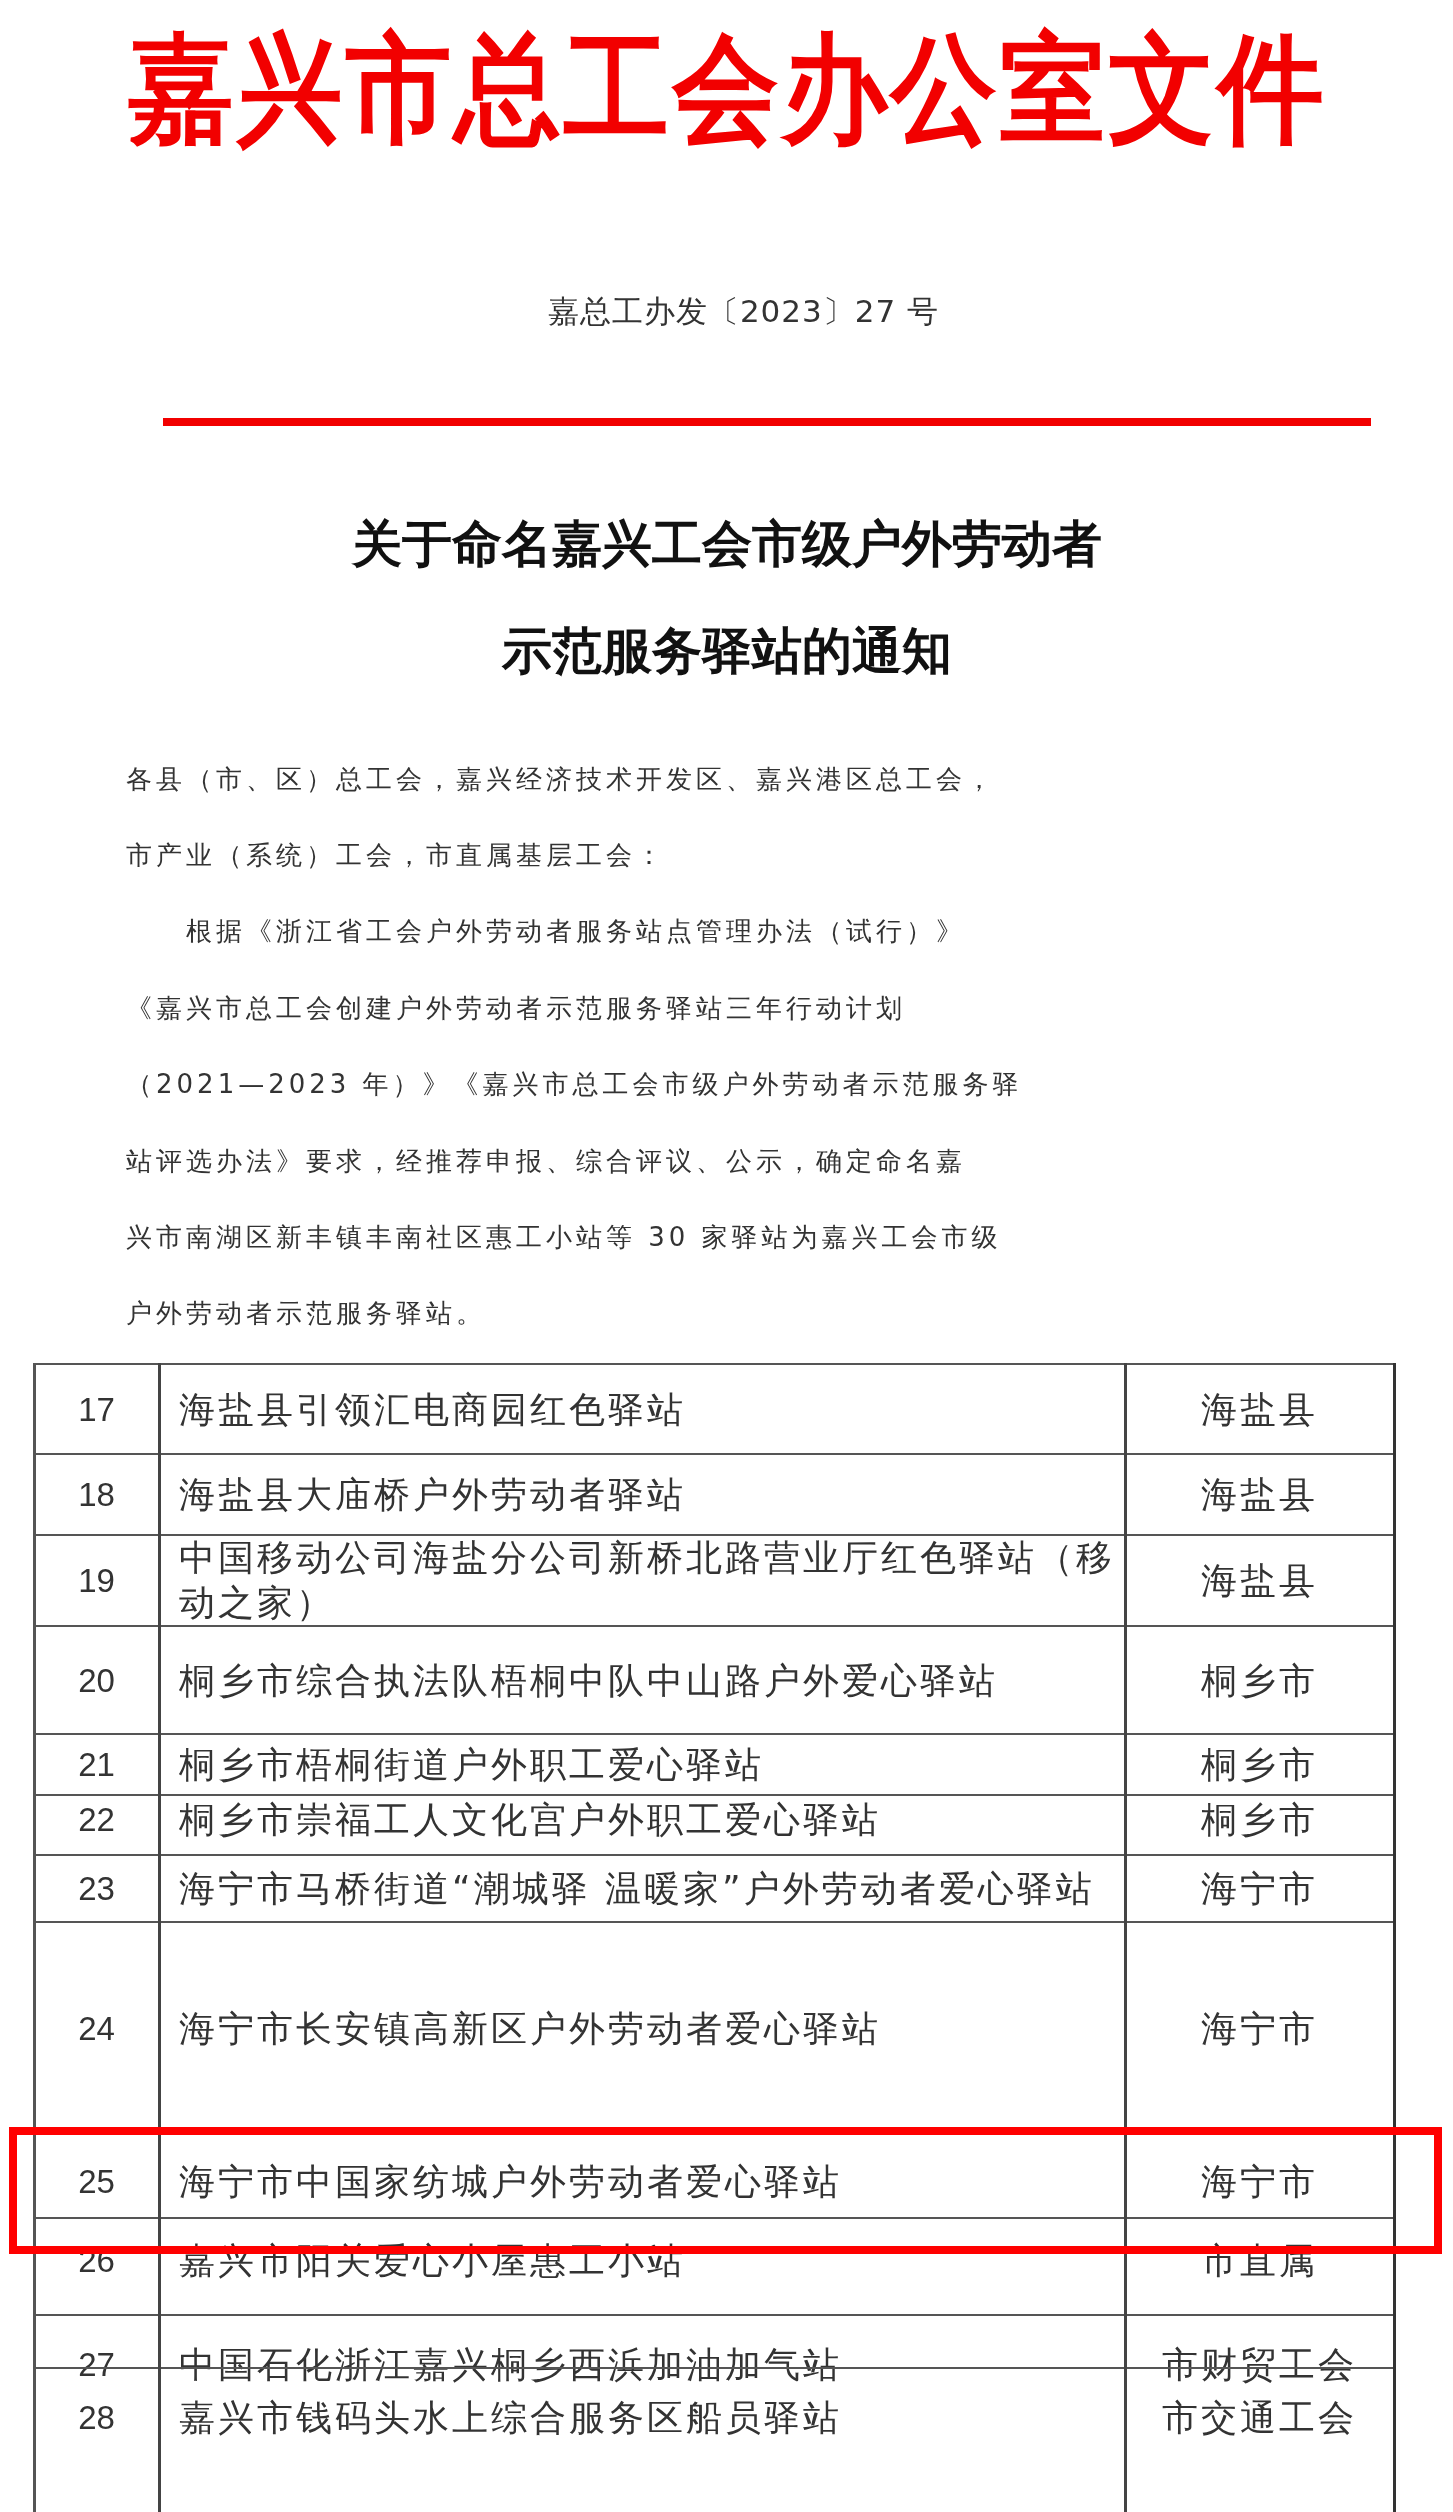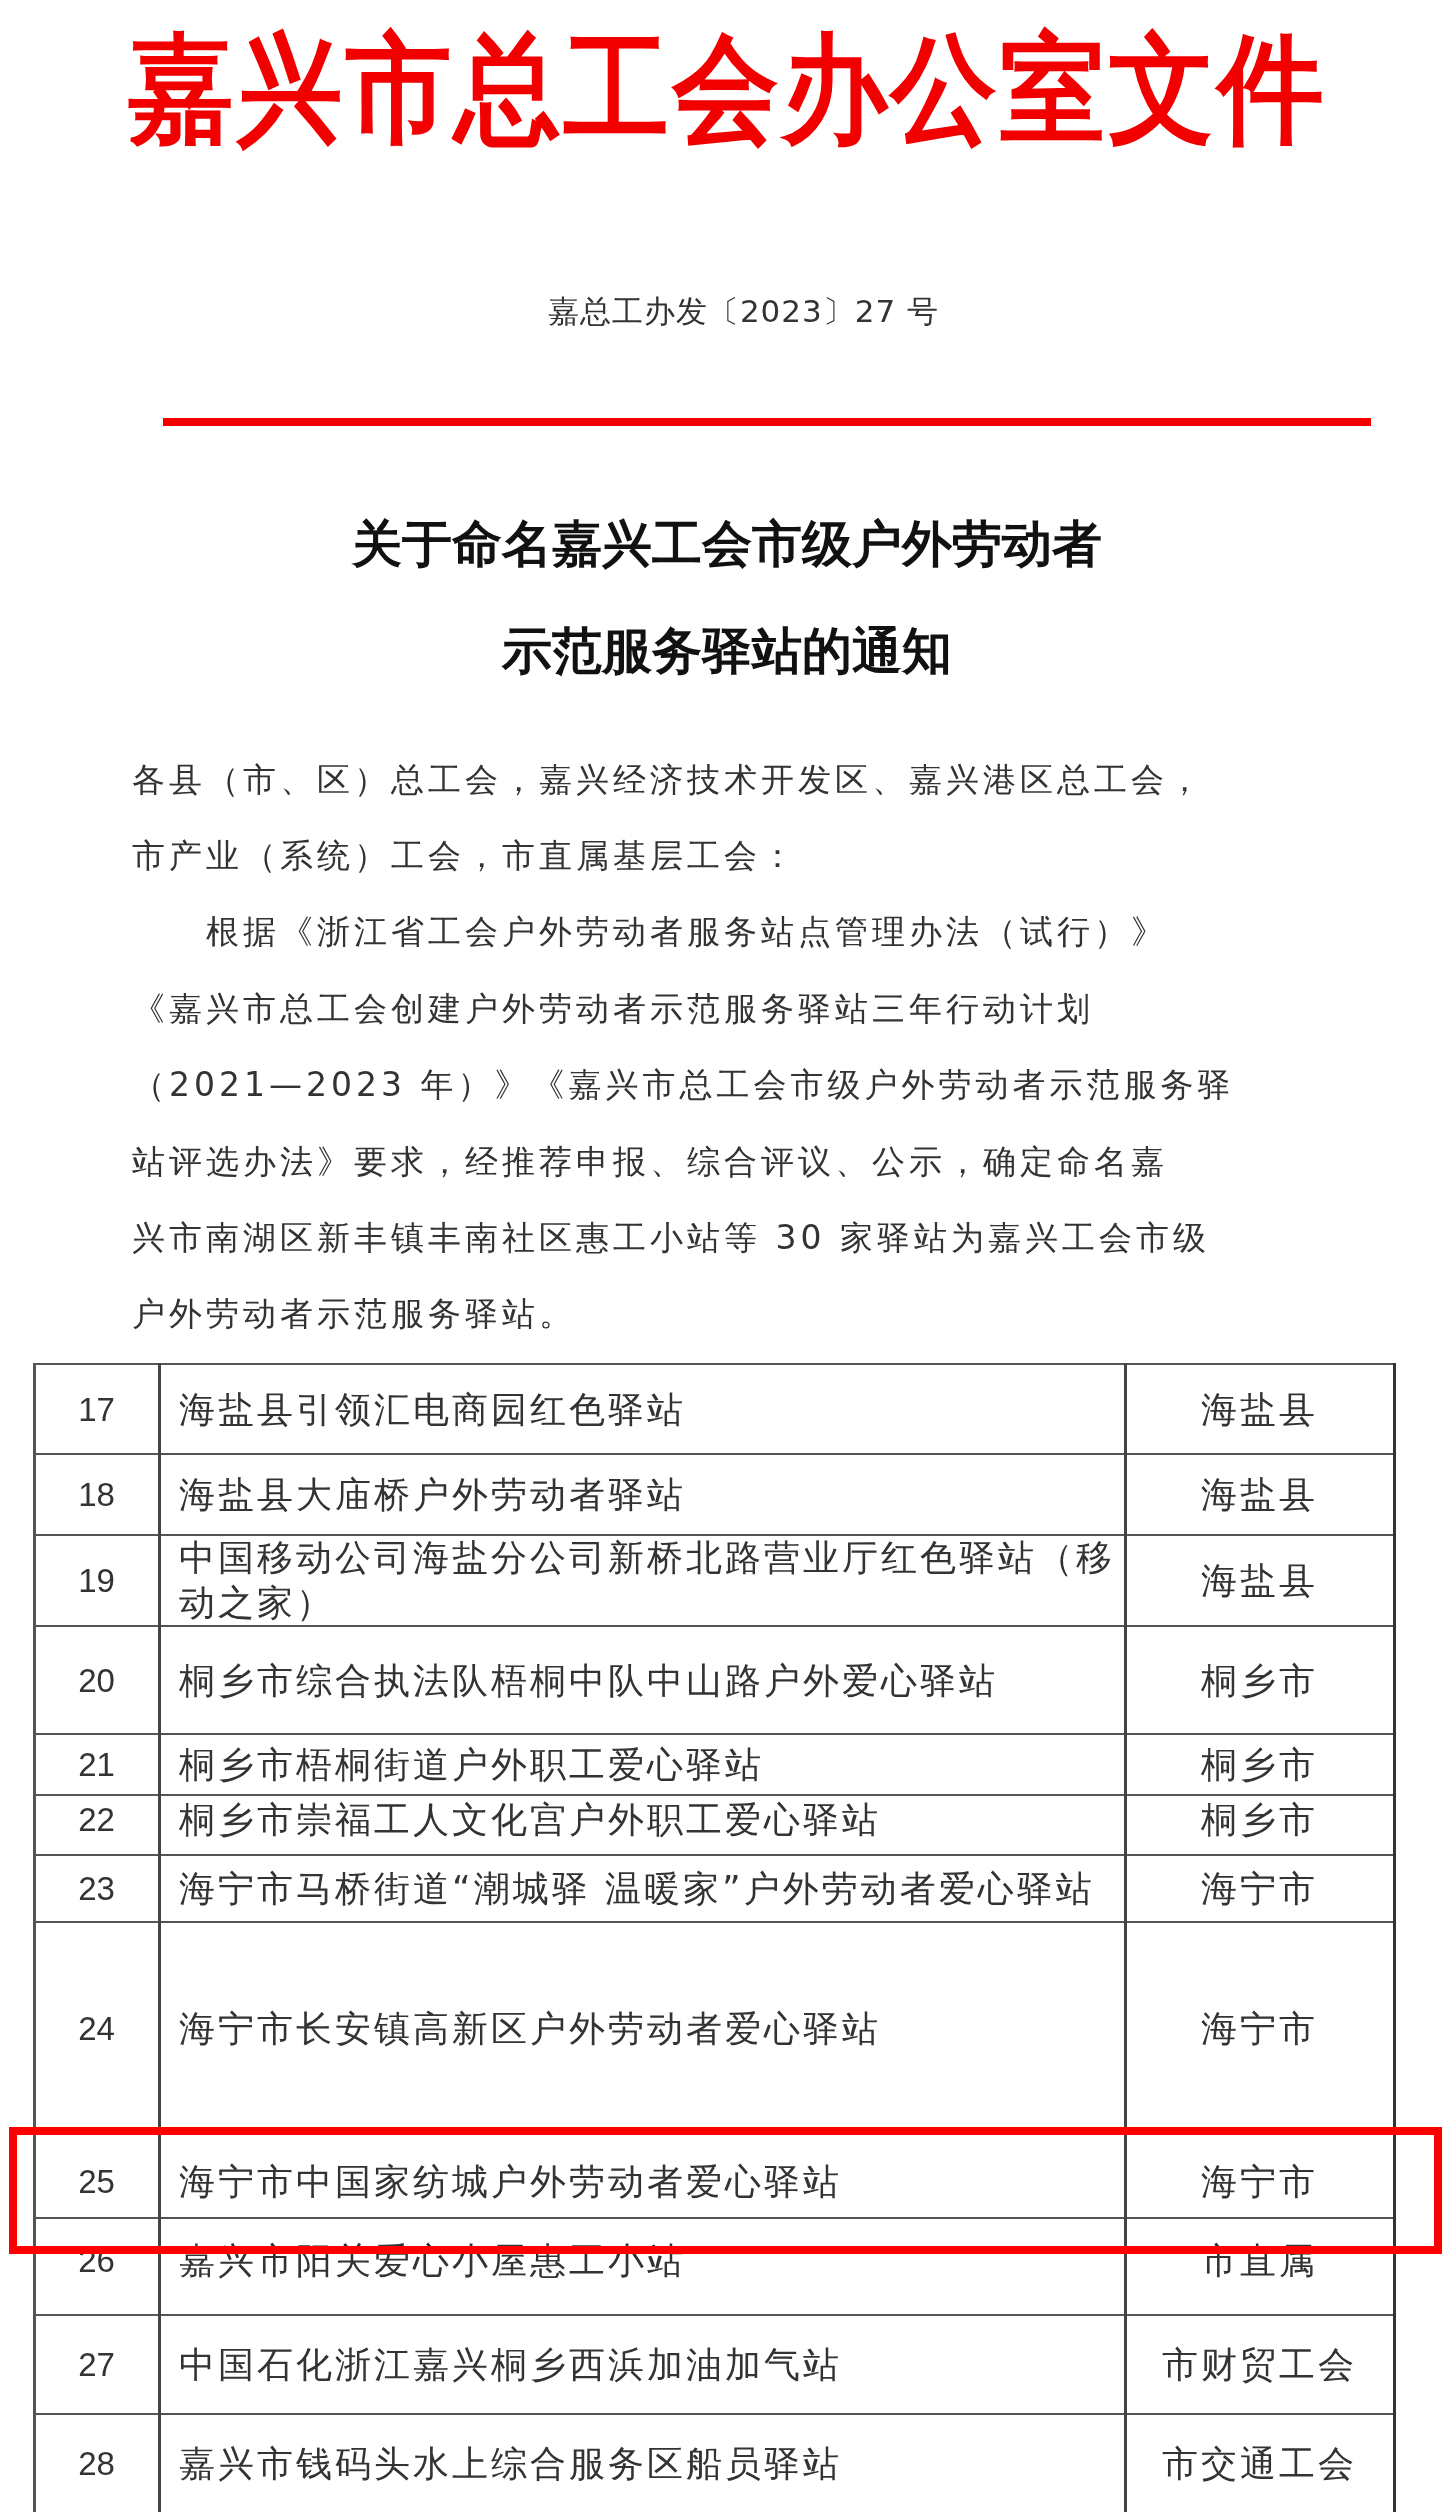--- a/index.html
+++ b/index.html
@@ -14,21 +14,21 @@
   .doc-number { left:0; width:1487px; top:291px; text-align:center;
                 font-size:31px; line-height:40px; color:#333; letter-spacing:1px; }
   .red-rule { left:163px; top:418px; width:1208px; height:8px; background:#f20000; }
 
   .notice-title { left:0; width:1454px; text-align:center; font-size:50px;
                   line-height:65px; font-weight:bold; color:#111;
                   font-family:"DejaVu Serif","Liberation Serif",serif; }
   .notice-title.l1 { top:515px;font-family:Liberation Mono, monospace; }
   .notice-title.l2 { top:618px; }
 
-  .body-line { left:132px; font-size:33px; line-height:45px; color:#333;
+  .body-line { left:126px; font-size:26px; line-height:45px; color:#333;
                white-space:nowrap; letter-spacing:4px; }
 
   .table { left:34px; top:1363px; width:1360px; }
   .trow { position:absolute; left:0; width:1360px; border-top:2.5px solid #555; box-sizing:border-box; }
   .cell { position:absolute; top:0; bottom:0; display:flex; align-items:center;
           font-size:36px; line-height:45px; color:#333; box-sizing:border-box; }
   .cell.num { left:0; width:125px; justify-content:center; font-family:"Liberation Sans",sans-serif; font-size:33px; }
   .cell.name { left:125px; width:966px; padding-left:20px; padding-right:10px; letter-spacing:3px; }
   .cell.region { left:1091px; width:269px; justify-content:center; letter-spacing:3px; }
   .vline { position:absolute; top:1363px; width:2.5px; background:#555; }
@@ -104,21 +104,21 @@
   <div class="trow" style="top:854px;height:85px;text-align:right;">
     <div class="cell num">26</div>
     <div class="cell region">市直属</div>
     <div class="cell name">嘉兴市阳关爱心小屋惠工小站</div>
   </div>
   <div class="trow" style="top:951px;height:99px;">
     <div class="cell num">27</div>
     <div class="cell name">中国石化浙江嘉兴桐乡西浜加油加气站</div>
     <div class="cell region">市财贸工会</div>
   </div>
-  <div class="trow" style="top:1050px;height:99px;">
+  <div class="trow" style="top:1004px;height:99px;">
     <div class="cell num">28</div>
     <div class="cell name">嘉兴市钱码头水上综合服务区船员驿站</div>
     <div class="cell region">市交通工会</div>
   </div>
 
 </div>
 
 <div class="vline" style="left:33px;height:1349px;"></div>
 <div class="vline" style="left:158px;height:1349px;background:#444;"></div>
 <div class="vline" style="left:1124px;height:1349px;background:#444;"></div>

